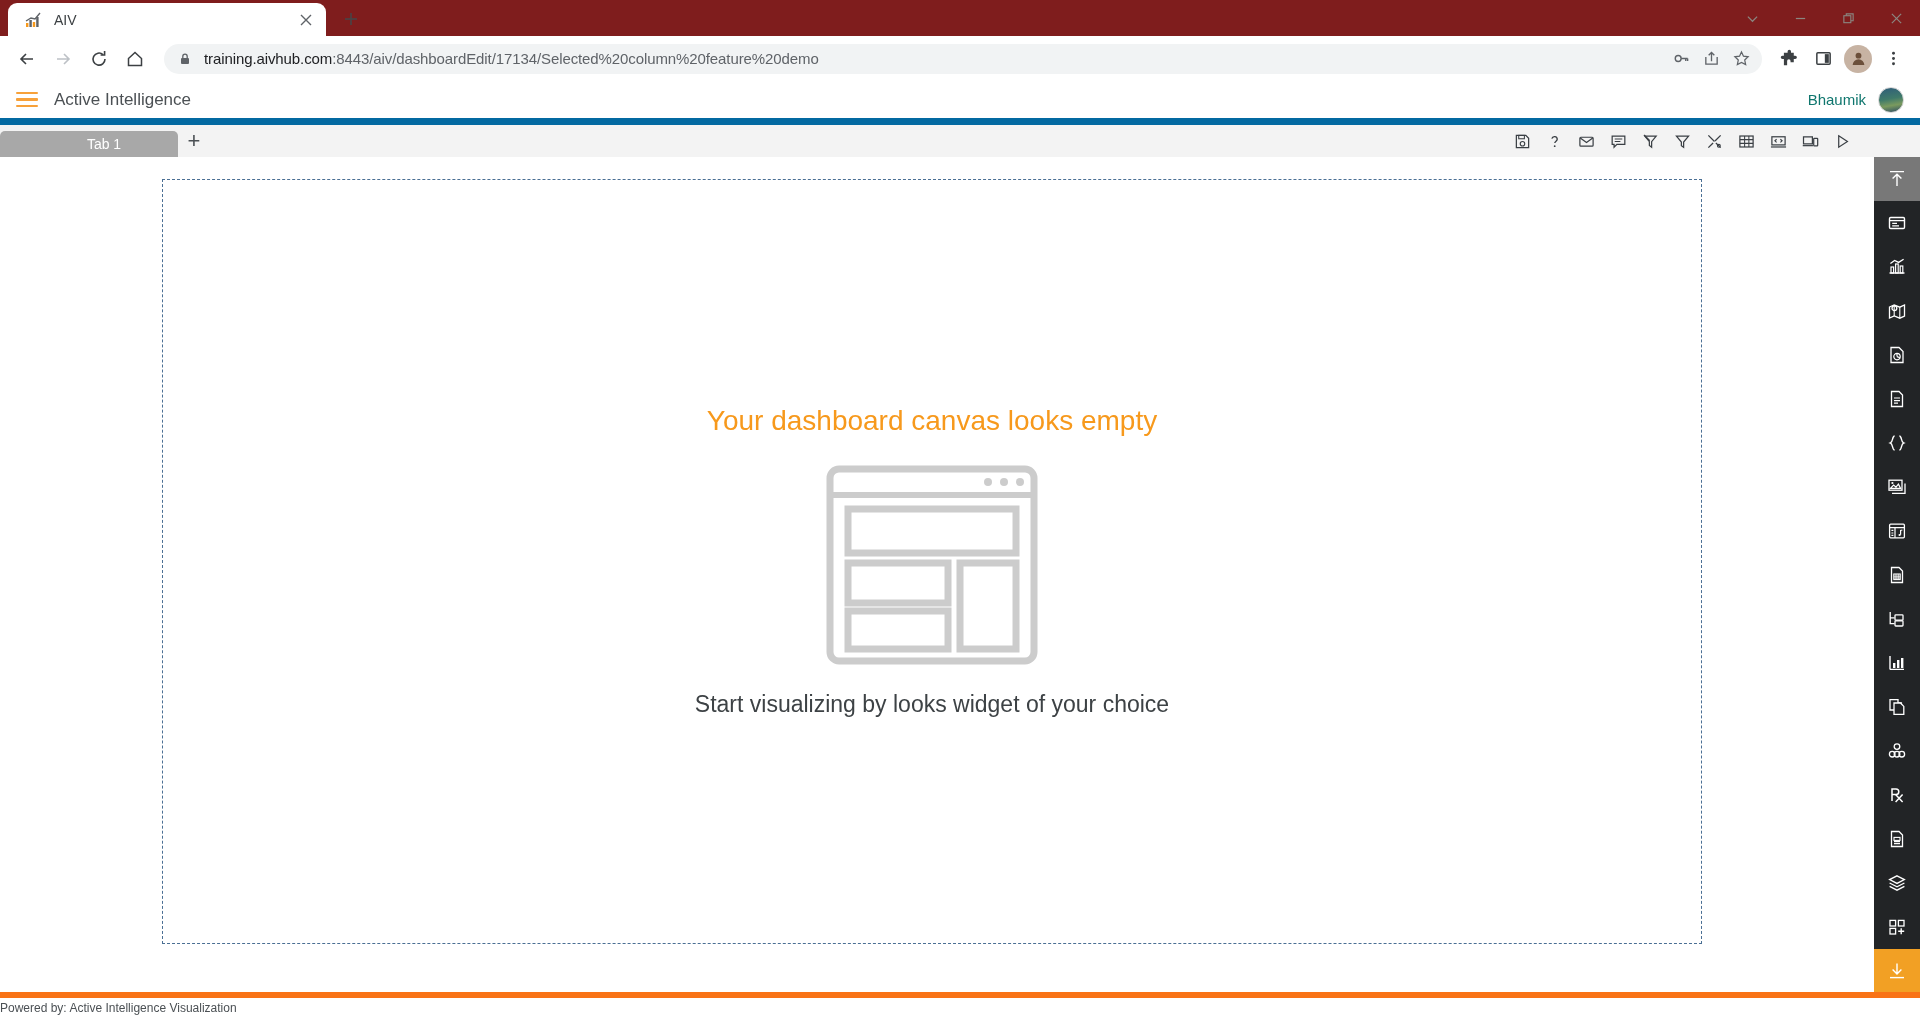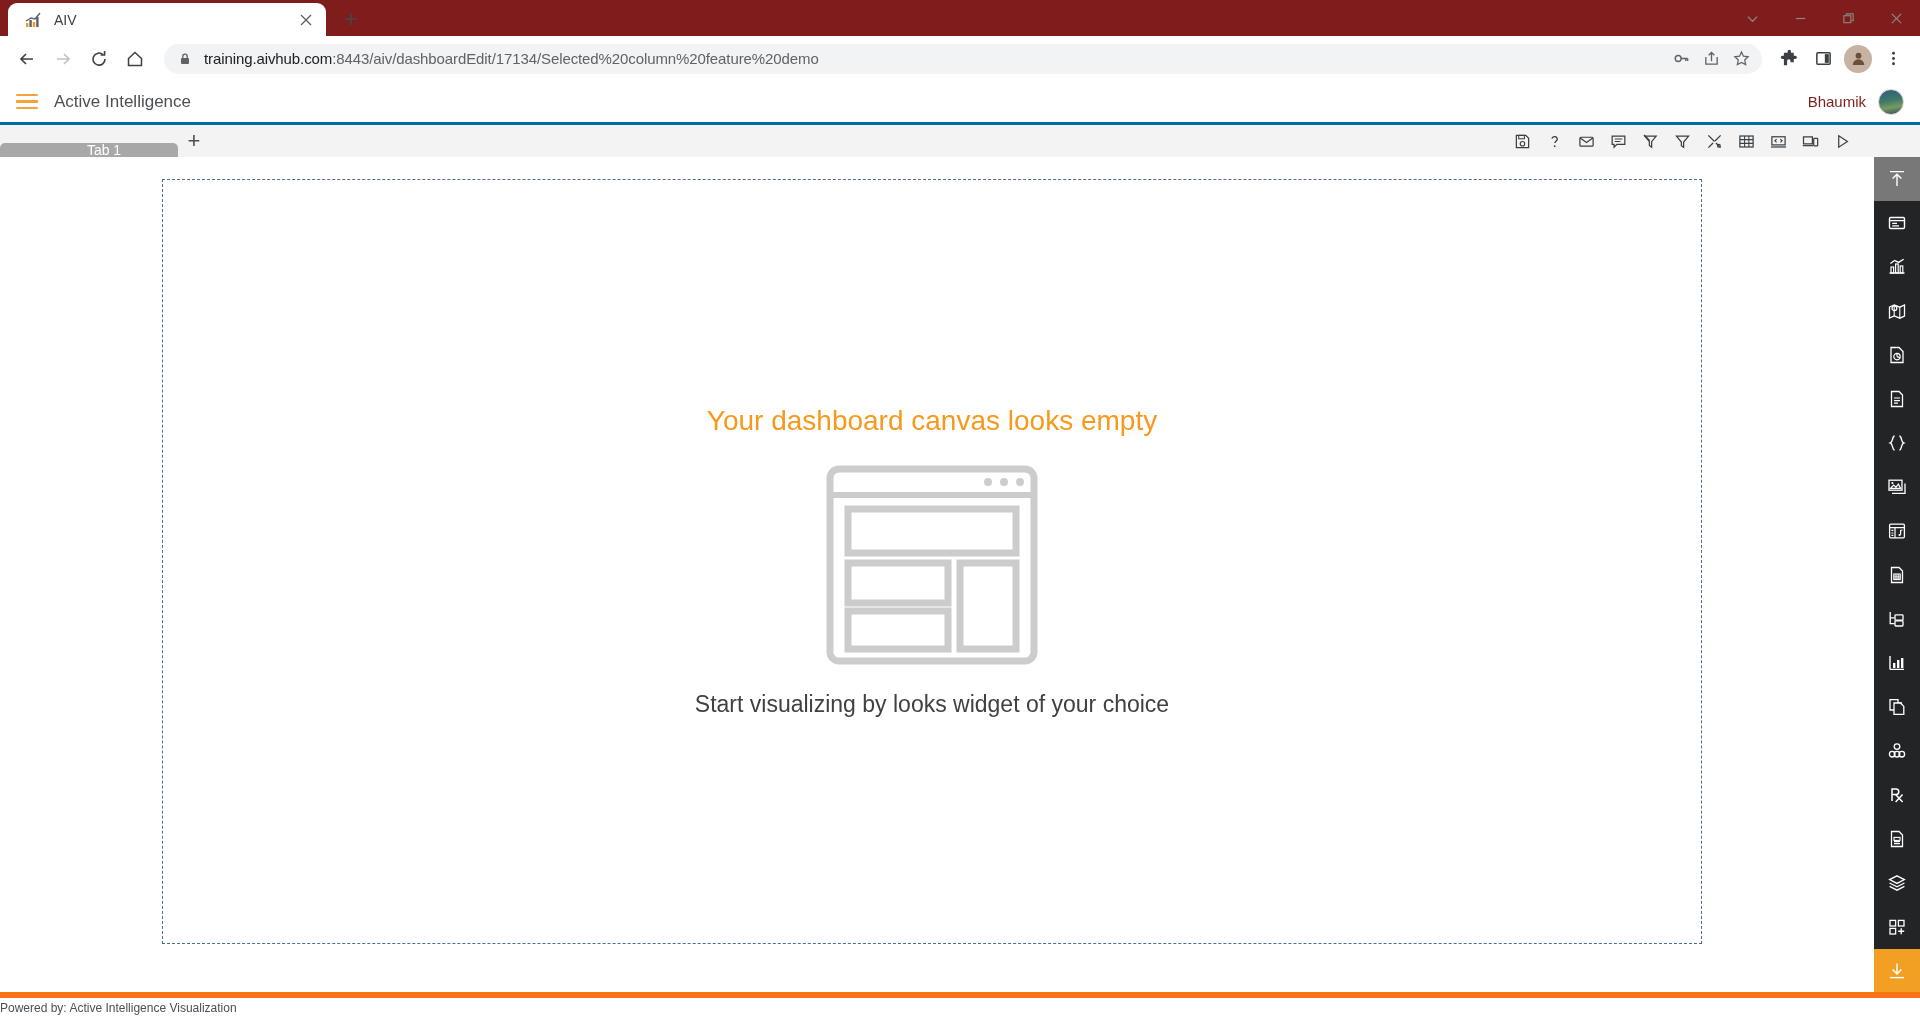--- a/index.html
+++ b/index.html
@@ -117,47 +117,47 @@
   }
 
   
   .app { height: calc(1018px - 36px - 45px); display: flex; flex-direction: column; background: #fff; }
 
   .app-header {
     height: 44px;
     background: #ffffff;
     display: flex; align-items: center;
     padding: 0 16px;
-    border-bottom: 3px solid #0369a1;
+    border-bottom: 7px solid #0369a1;
     flex: none;
   }
   .hamburger { width: 22px; display: flex; flex-direction: column; gap: 4px; flex: none; }
   .hamburger span { display: block; height: 2.5px; background: #f7a13a; border-radius: 1px; }
   .brand {
     margin-left: 16px;
     font-size: 17px;
     color: #4b5054;
   }
   .header-right { margin-left: auto; display: flex; align-items: center; gap: 12px; }
-  .user-name { font-size: 15px; color: #7f1d1d; }
+  .user-name { font-size: 15px; color: #0f766e; }
   .user-avatar {
     width: 26px; height: 26px; border-radius: 50%;
     border: 1.5px solid #d7d7d7;
     background: linear-gradient(170deg,#2f5d7a 0%,#3f7a6a 45%,#7a9a5e 70%,#2b4a63 100%);
   }
 
   .tabbar {
     height: 32px;
     background: #f3f3f3;
     display: flex; align-items: center;
     position: relative;
     flex: none;
   }
   .dash-tab {
-    width: 178px; height: 14px;
+    width: 178px; height: 26px;
     background: #a8a8a8;
     color: #ffffff;
     font-size: 14px;
     display: flex; align-items: center; justify-content: center;
     border-radius: 5px 5px 0 0;
     align-self: flex-end;
     padding-left: 30px;
   }
   .tab-add {
     width: 32px; height: 30px;

